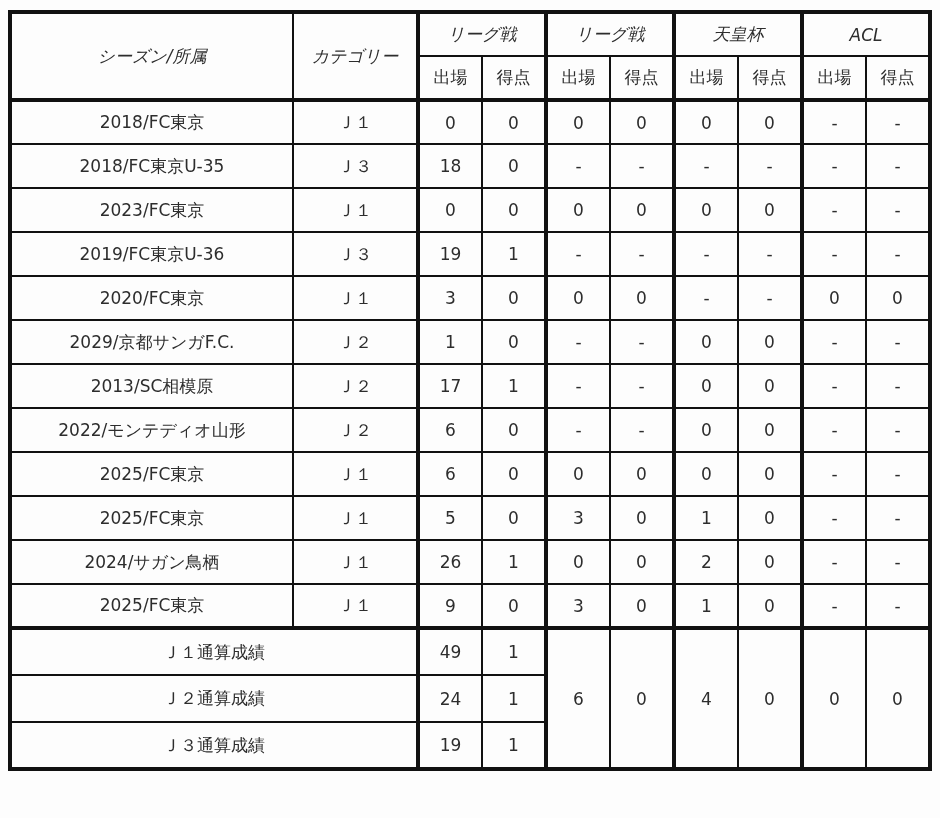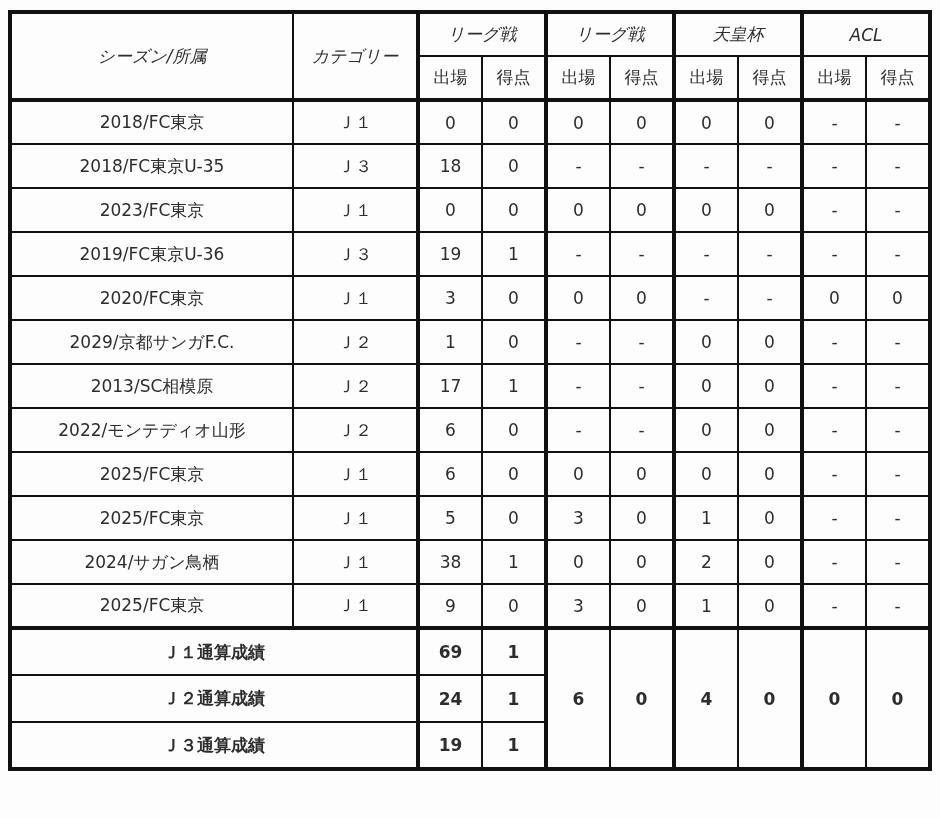--- a/index.html
+++ b/index.html
@@ -35,21 +35,21 @@
   }
   
   .tl{border-left-width:4px;}
   
   .hb{border-bottom-width:4px;}
   
   .tt td{border-top-width:4px;}
   thead tr.group th{height:44px;font-style:italic;}
   thead tr.sub th{height:44px;}
   tbody td{height:44px;}
-  tfoot td{height:47px;font-weight:bold;}
+  tfoot td{height:47px;}
 </style>
 </head>
 <body>
 
 <table>
   <colgroup>
     <col style="width:283px">
       <col style="width:125px">
     <col style="width:64px">
       <col style="width:64px">
@@ -197,21 +197,21 @@
       <td class="tl">3</td>
       <td>0</td>
       <td class="tl">1</td>
       <td>0</td>
       <td class="tl">-</td>
       <td>-</td>
     </tr>
     <tr>
       <td>2024/サガン鳥栖</td>
       <td>Ｊ１</td>
-      <td class="tl">38</td>
+      <td class="tl">26</td>
       <td>1</td>
       <td class="tl">0</td>
       <td>0</td>
       <td class="tl">2</td>
       <td>0</td>
       <td class="tl">-</td>
       <td>-</td>
     </tr>
     <tr>
       <td>2025/FC東京</td>
@@ -222,21 +222,21 @@
       <td>0</td>
       <td class="tl">1</td>
       <td>0</td>
       <td class="tl">-</td>
       <td>-</td>
     </tr>
   </tbody>
   <tfoot>
     <tr class="tt">
       <td colspan="2">Ｊ１通算成績</td>
-      <td class="tl">69</td>
+      <td class="tl">49</td>
       <td>1</td>
       <td class="tl" rowspan="3">6</td>
       <td rowspan="3">0</td>
       <td class="tl" rowspan="3">4</td>
       <td rowspan="3">0</td>
       <td class="tl" rowspan="3">0</td>
       <td rowspan="3">0</td>
     </tr>
     <tr>
       <td colspan="2">Ｊ２通算成績</td>

